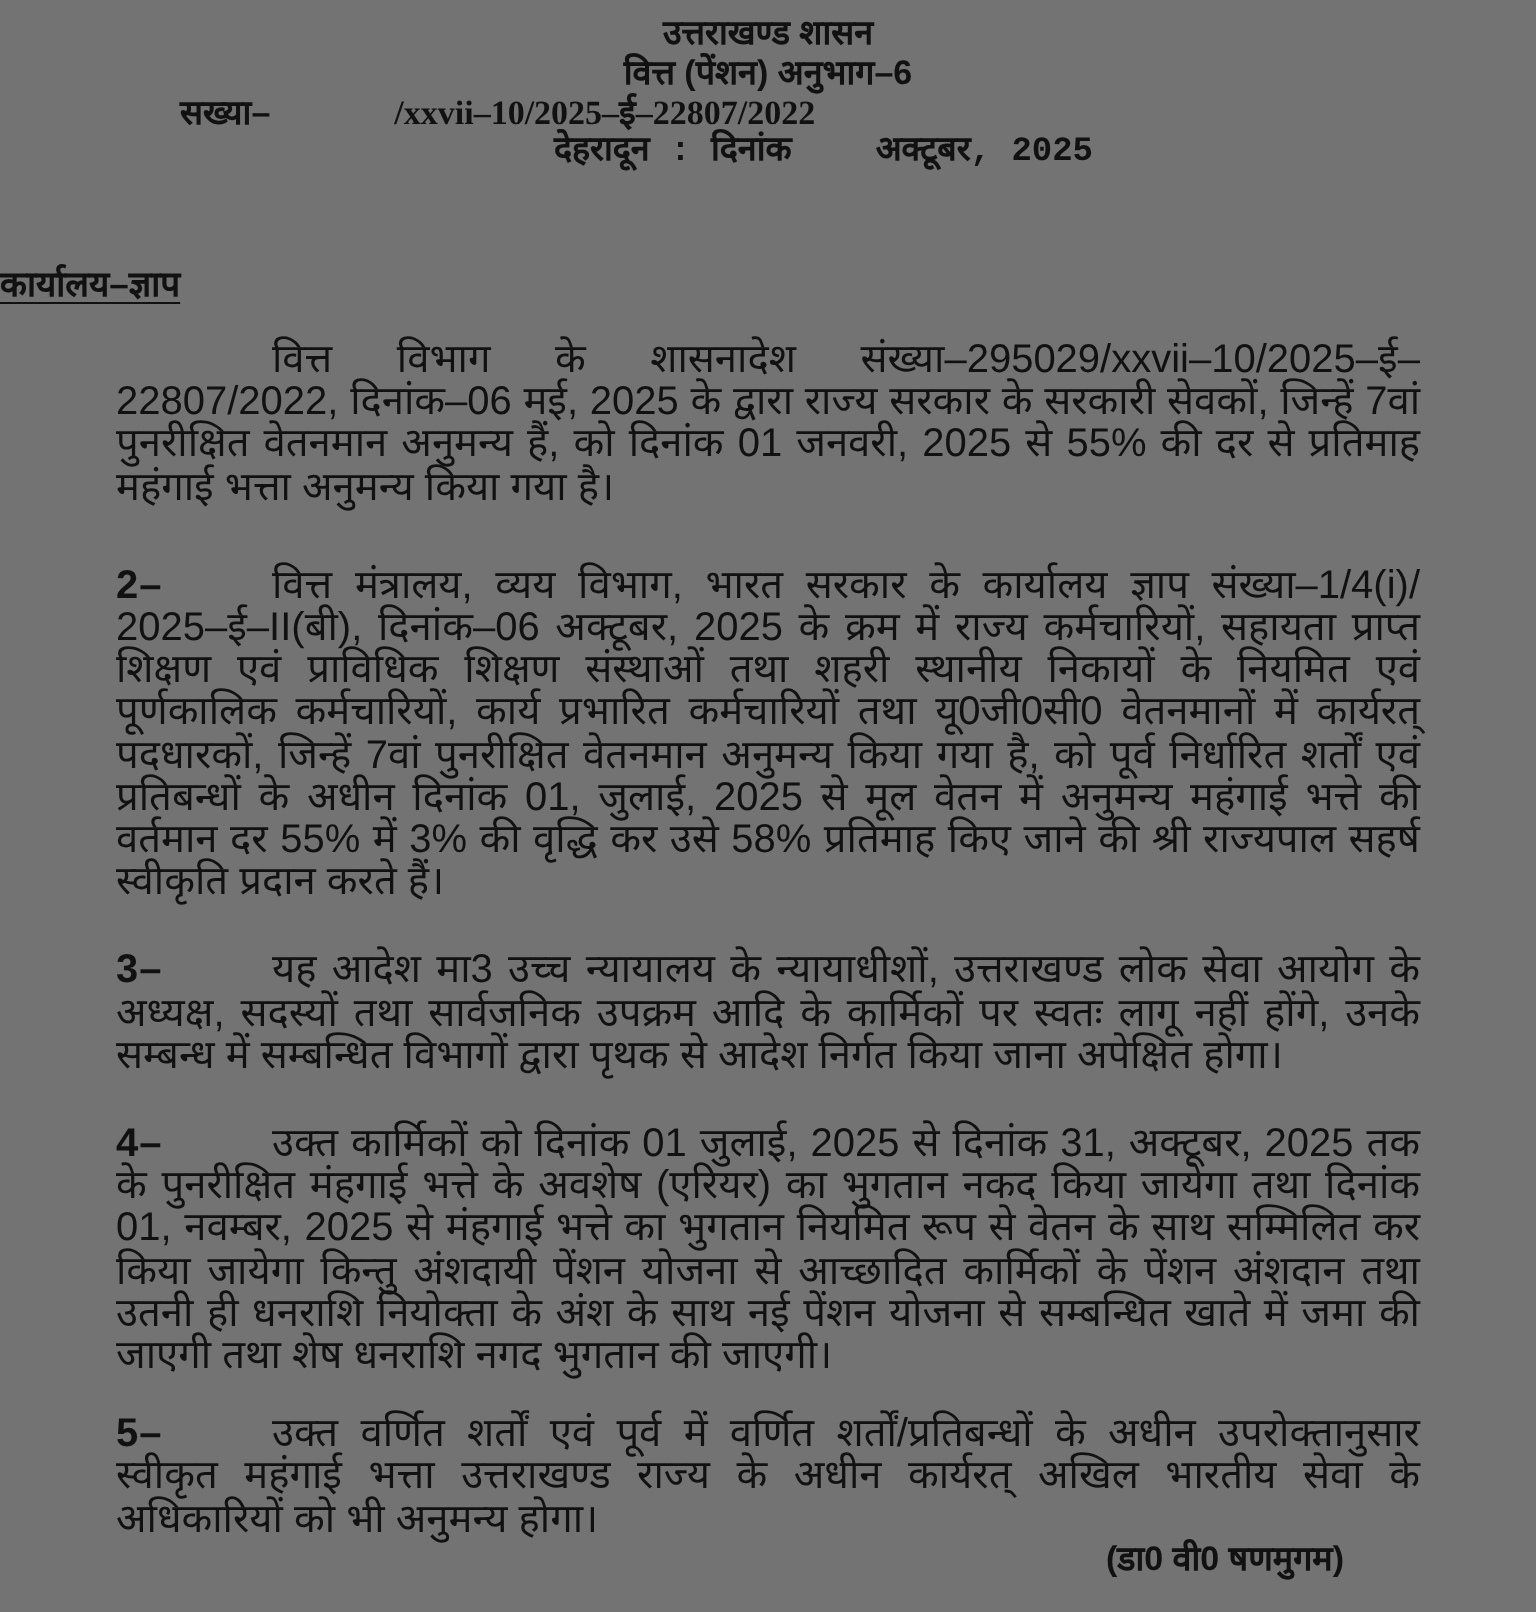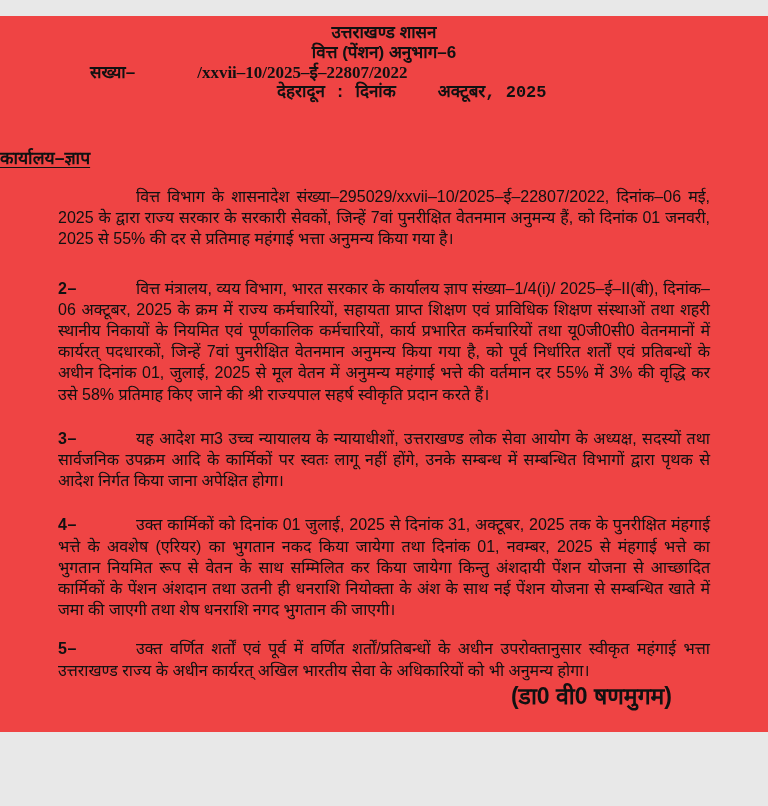--- a/index.html
+++ b/index.html
@@ -1,21 +1,21 @@
 <!DOCTYPE html>
 <html lang="hi"><head>
 <meta charset="utf-8">
 <style>
   html, body { margin: 0; padding: 0; background: #e8e8e8; }
   .page {
     position: relative;
     width: 768px;
-    height: 716px;
-    margin: 16px auto;
-    background: #ef4444;
+    height: 806px;
+    margin: 0 auto;
+    background: #737373;
     color: #111111;
     font-family: "Liberation Sans", "DejaVu Sans", sans-serif;
     overflow: hidden;
     box-sizing: border-box;
   }
   
   .header { padding-top: 7px; font-weight: bold; font-size: 17px; line-height: 20px; }
   .hdr-center { text-align: center; }
   .hdr-line3 { padding-left: 90px; white-space: nowrap; }
   .hdr-line3 .gap { display: inline-block; width: 62px; }
@@ -29,21 +29,21 @@
     font-weight: bold;
     font-size: 17.5px;
     text-decoration: underline;
     text-underline-offset: 3px;
   }
 
   
   .body-text {
     padding: 0 58px;
     margin-top: 17px;
-    font-size: 16px;
+    font-size: 20px;
     line-height: 21.2px;
     text-align: justify;
   }
   .para { position: relative; margin: 0 0 24px 0; }
   .para .pnum {
     position: absolute;
     left: 0;
     top: 0;
     font-weight: bold;
     letter-spacing: 0.5px;
@@ -52,23 +52,23 @@
   .para-1 { margin-bottom: 28px; }
   .para-2 { margin-bottom: 23px; }
   .para-3 { margin-bottom: 23px; }
   .para-4 { margin-bottom: 18px; }
   .para-5 { margin-bottom: 0; }
 
   
   .signature {
     position: absolute;
     right: 96px;
-    bottom: 24px;
+    bottom: 14px;
     text-align: center;
-    font-size: 23px;
+    font-size: 17px;
     line-height: 24px;
   }
   .sig-name { font-weight: bold; }
   .sig-post { font-weight: normal; }
 </style>
 </head>
 <body>
 
 <div class="page">
 

